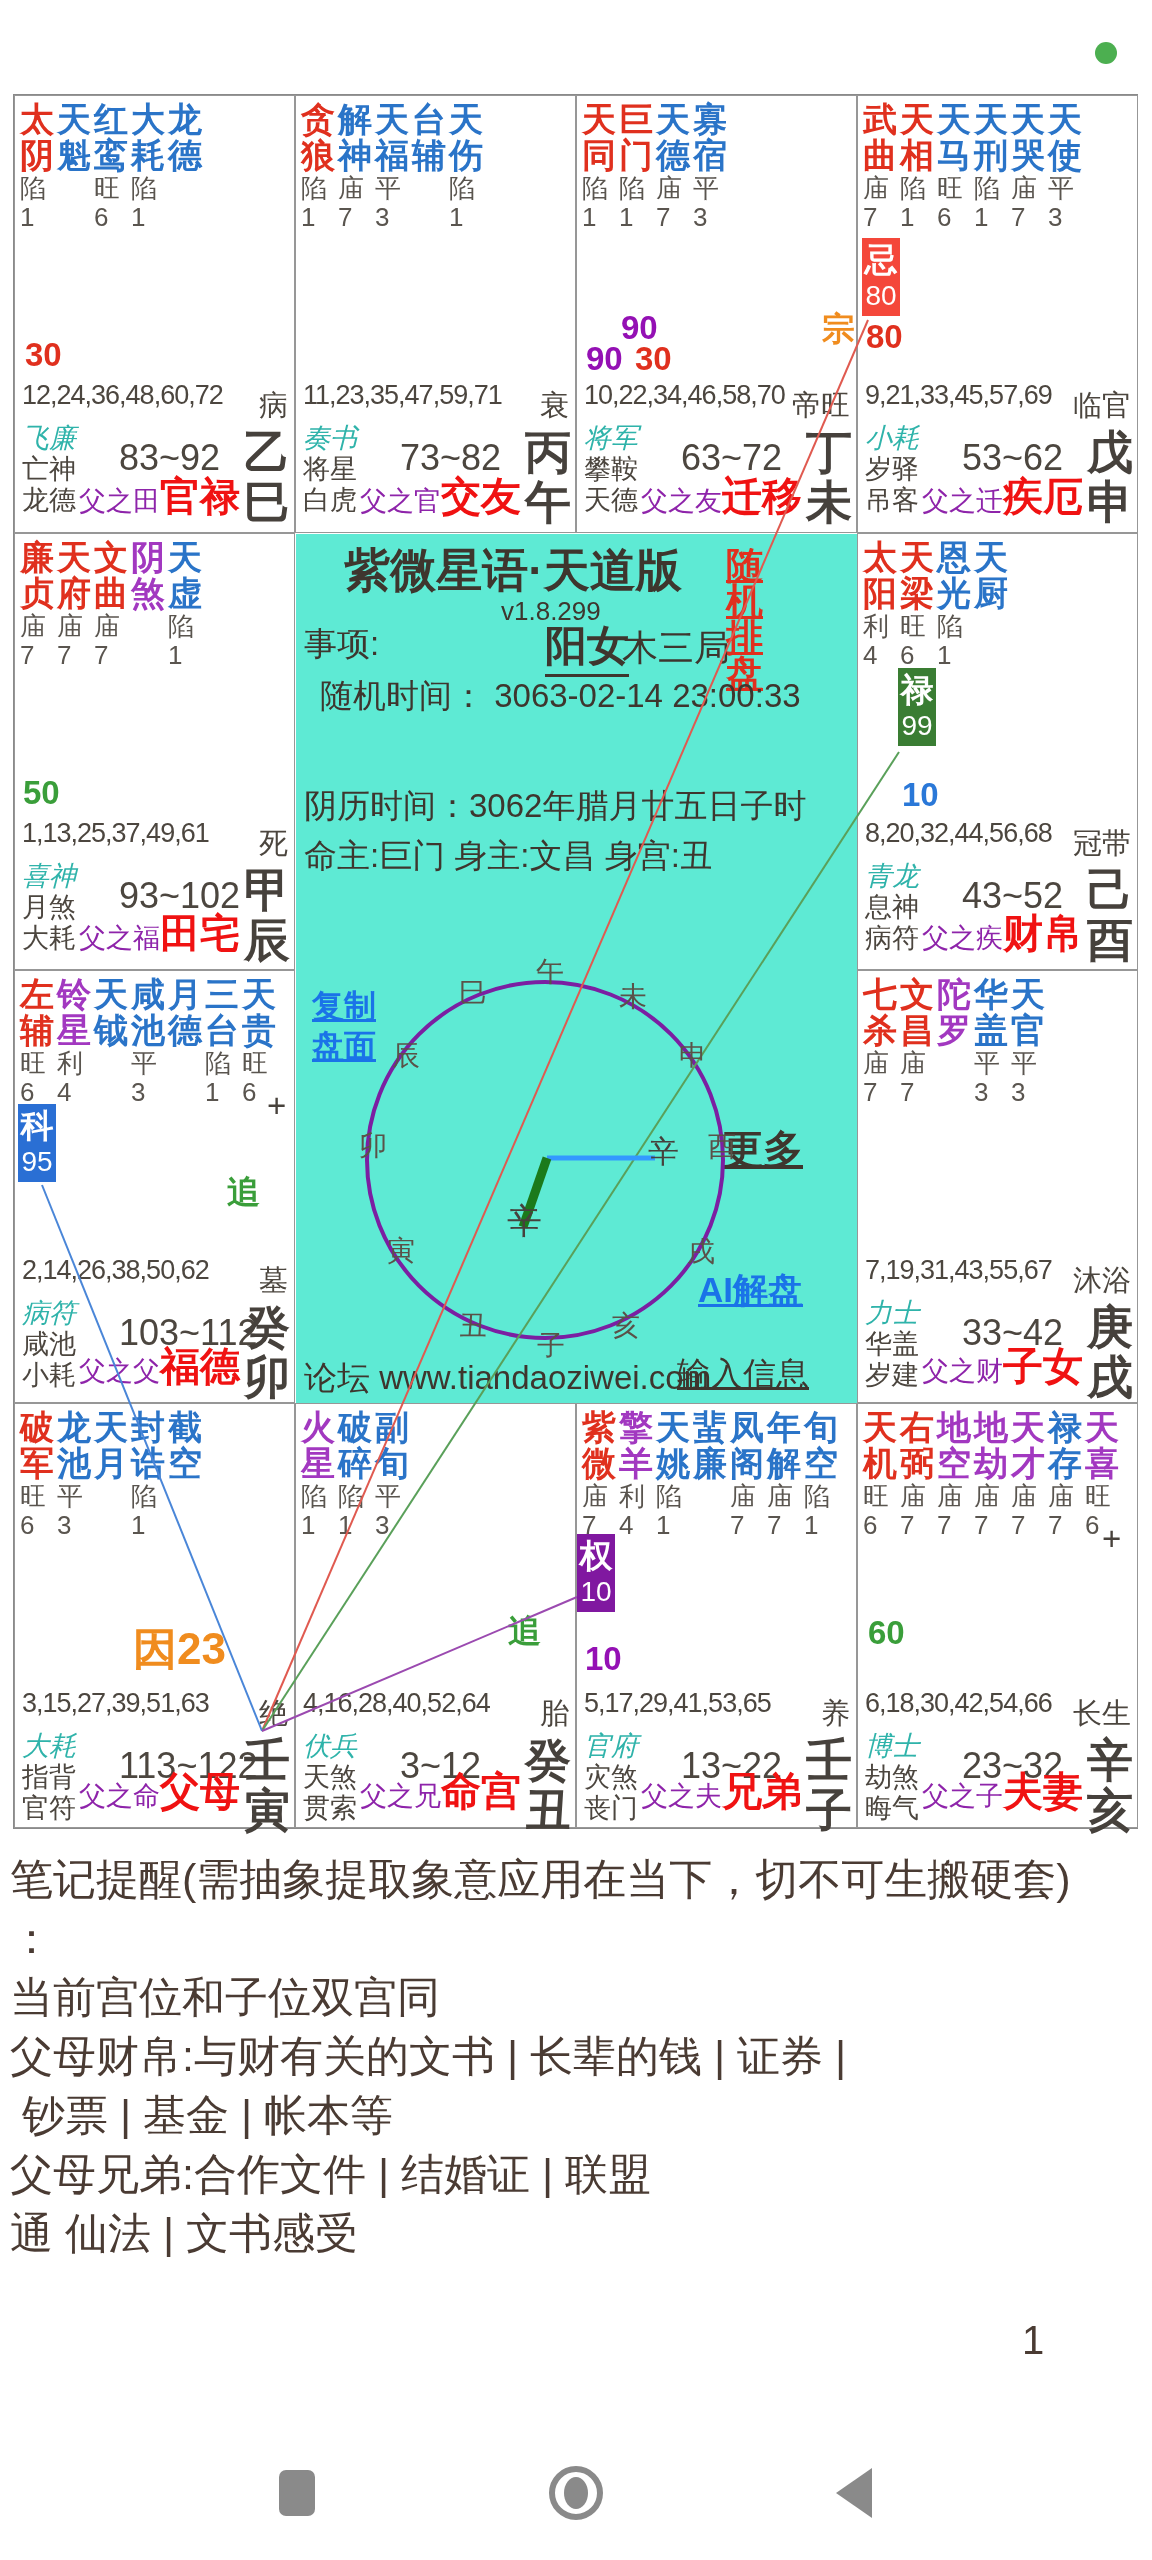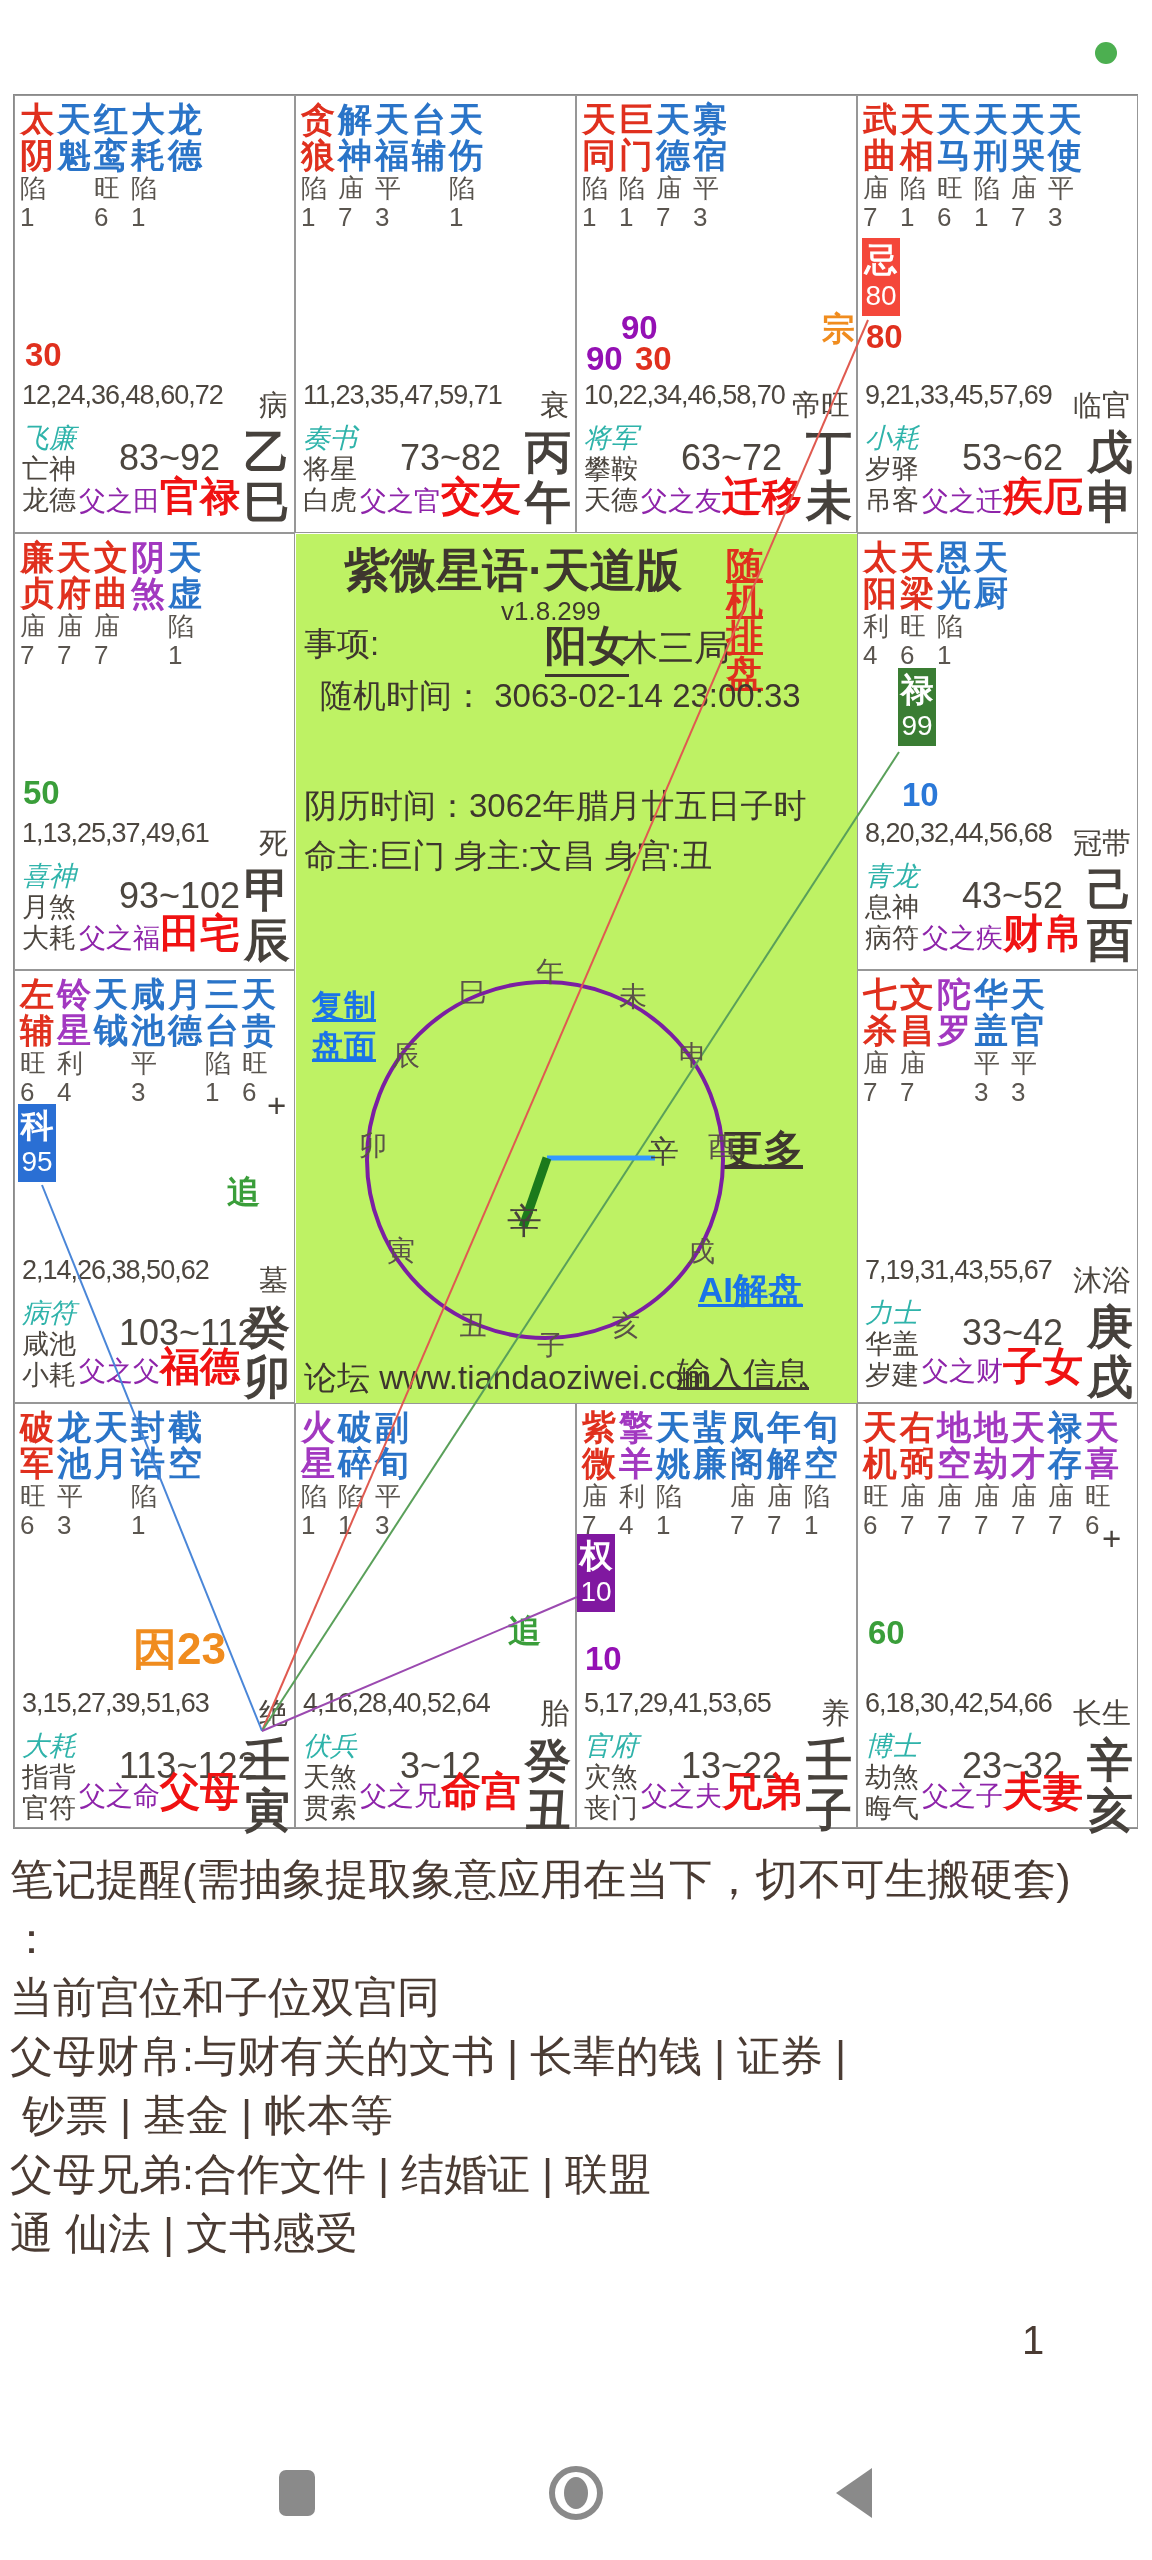--- a/index.html
+++ b/index.html
@@ -33,21 +33,21 @@
   .ages{position:absolute;left:7px;top:284px;font-size:27px;letter-spacing:-1px;color:#4c463f;}
   .stage{position:absolute;right:6px;top:290px;font-size:29px;color:#4c463f;white-space:nowrap;}
   .gods{position:absolute;left:7px;top:327px;font-size:27px;line-height:31px;color:#4c463f;}
   .god1{color:#2fb3aa;font-style:italic;}
   .range{position:absolute;left:104px;top:341px;font-size:36px;color:#4c463f;white-space:nowrap;}
   .relrow{position:absolute;left:64px;bottom:8px;white-space:nowrap;}
   .rel{font-size:27px;color:#8e24aa;}
   .pname{font-size:40px;color:#f01212;font-weight:bold;}
   .stem{position:absolute;right:4px;top:331px;text-align:center;font-size:46px;line-height:50px;font-weight:bold;color:#46413c;}
   
-  #center{left:296px;top:534px;width:561px;height:869px;background:#bef264;z-index:2;}
+  #center{left:296px;top:534px;width:561px;height:869px;background:#5eead4;z-index:2;}
   #center .abs{position:absolute;}
   .title{left:2px;top:6px;width:430px;text-align:center;font-size:46px;font-weight:bold;color:#3e362e;white-space:nowrap;}
   .randpp{left:430px;top:14px;width:66px;font-size:37px;line-height:36px;color:#e0301e;font-weight:bold;
           text-decoration:underline;word-break:break-all;cursor:pointer;}
   .ver{left:205px;top:62px;font-size:26px;color:#3e362e;}
   .lbl{font-size:33px;color:#3e362e;white-space:nowrap;}
   .gender{left:249px;top:84px;font-size:42px;font-weight:bold;color:#3e362e;border-bottom:3px solid #3e362e;cursor:pointer;}
   .bureau{left:326px;top:90px;font-size:36px;color:#3e362e;}
   .pill-stem,.pill-branch{position:absolute;font-size:48px;font-weight:bold;line-height:50px;}
   .pc-dark{color:#3e362e;}.pc-green{color:#1e9e1e;}.pc-red{color:#ff0000;}.pc-blue{color:#1e88e5;}.pc-orange{color:#e07820;}

